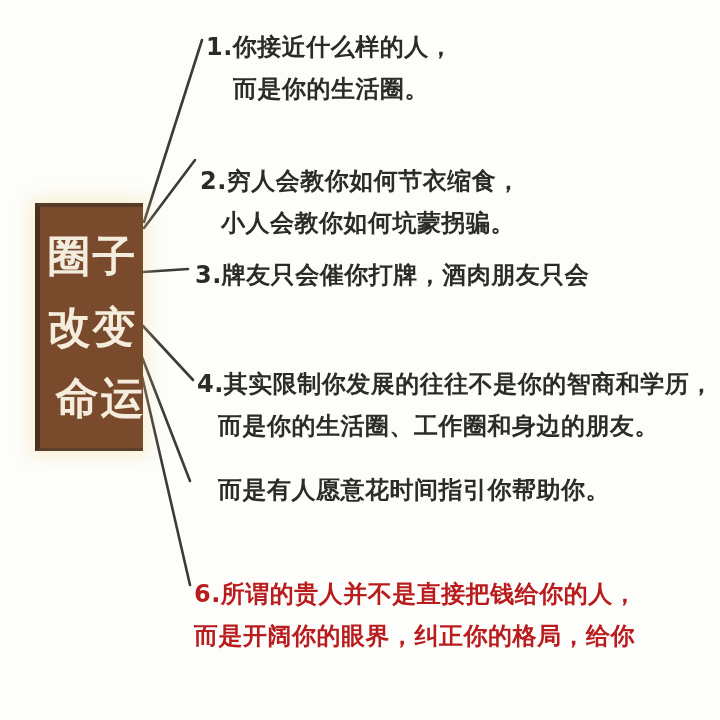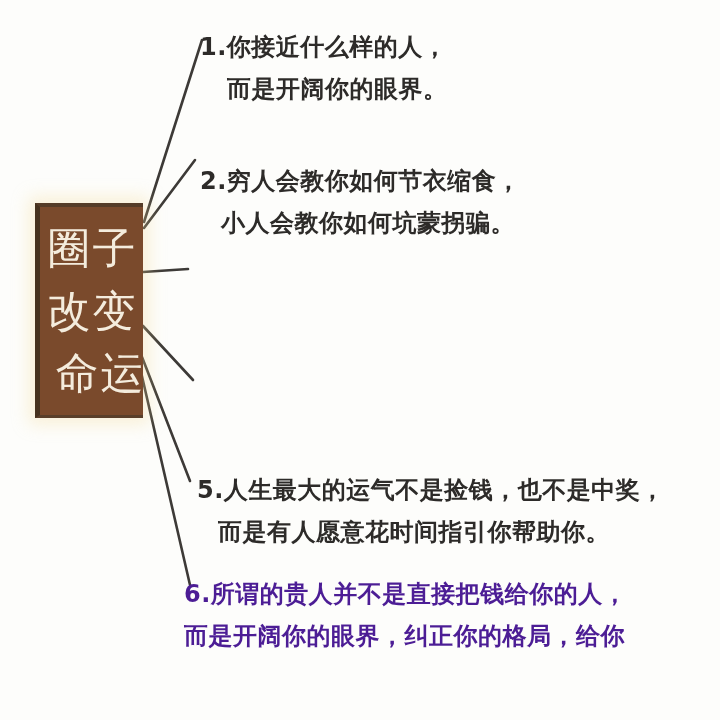--- a/index.html
+++ b/index.html
@@ -18,30 +18,30 @@
   }
   .connectors line {
     stroke-width: 2.6;
     stroke-linecap: round;
   }
   .title-box {
     position: absolute;
     left: 35px;
     top: 203px;
     width: 108px;
-    height: 215px;
+    height: 248px;
     box-sizing: border-box;
     border-left: 5px solid #46321f;
     border-top: 4px solid #553c28;
     border-bottom: 3px solid #5a3f2a;
     display: flex;
     flex-direction: column;
     justify-content: space-evenly;
     align-items: center;
-    font-weight: normal;
+    font-weight: bold;
     font-size: 43px;
     box-shadow: 0 0 16px 6px rgba(243, 218, 150, 0.35);
   }
   .box-row {
     line-height: 1;
     letter-spacing: 2px;
     padding-left: 2px;
     white-space: nowrap;
   }
   .item {
@@ -68,37 +68,41 @@
     <line x1="142" y1="357" x2="190" y2="481" style="stroke: rgb(61, 58, 55);"></line>
     <line x1="141" y1="372" x2="190" y2="585" style="stroke: rgb(61, 58, 55);"></line>
   </svg>
 
   <div class="title-box" style="background-color: rgb(122, 74, 44);">
     <div class="box-row" style="color: rgb(244, 236, 221);">圈子</div>
     <div class="box-row" style="color: rgb(244, 236, 221);">改变</div>
     <div class="box-row" style="color: rgb(244, 236, 221); margin-left: 16px;">命运</div>
   </div>
 
-  <div class="item" style="left: 200px; top: 26px; color: rgb(45, 43, 41);">
+  <div class="item" style="left: 206px; top: 26px; color: rgb(45, 43, 41);">
     <div>1.你接近什么样的人，</div>
-    <div class="indent-lg">而是开阔你的眼界。</div>
+    <div class="indent-lg">而是你的生活圈。</div>
   </div>
 
   <div class="item" style="left: 200px; top: 136px; color: rgb(45, 43, 41); margin-top: 24px;">
     <div>2.穷人会教你如何节衣缩食，</div>
     <div class="indent-md">小人会教你如何坑蒙拐骗。</div>
   </div>
 
   <div class="item" style="left: 195px; top: 254px; color: rgb(45, 43, 41);">
+    <div>3.牌友只会催你打牌，酒肉朋友只会</div>
   </div>
 
+  <div class="item" style="left: 197px; top: 363px; color: rgb(45, 43, 41);">
+    <div>4.其实限制你发展的往往不是你的智商和学历，</div>
+    <div class="indent-md">而是你的生活圈、工作圈和身边的朋友。</div>
+  </div>
 
   <div class="item" style="left: 197px; top: 469px; color: rgb(45, 43, 41);">
-    <div>5.人生最大的运气不是捡钱，也不是中奖，</div>
     <div class="indent-md">而是有人愿意花时间指引你帮助你。</div>
   </div>
 
-  <div class="item" style="left: 184px; top: 573px; color: #4c1d95;">
+  <div class="item" style="left: 194px; top: 573px; color: #b91c1c;">
     <div>6.所谓的贵人并不是直接把钱给你的人，</div>
     <div>而是开阔你的眼界，纠正你的格局，给你</div>
   </div>
 
 </div>
 
 </body></html>

